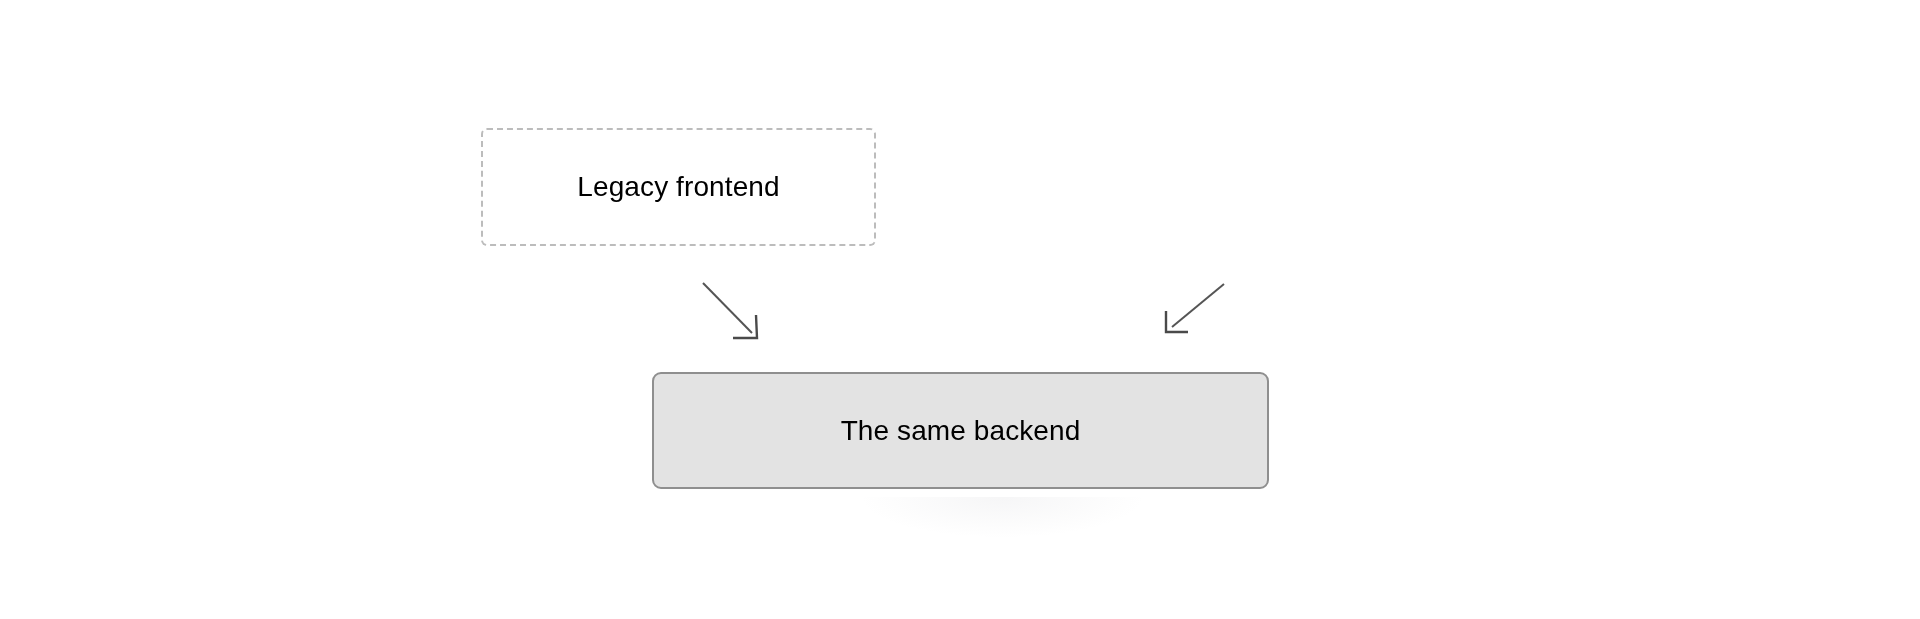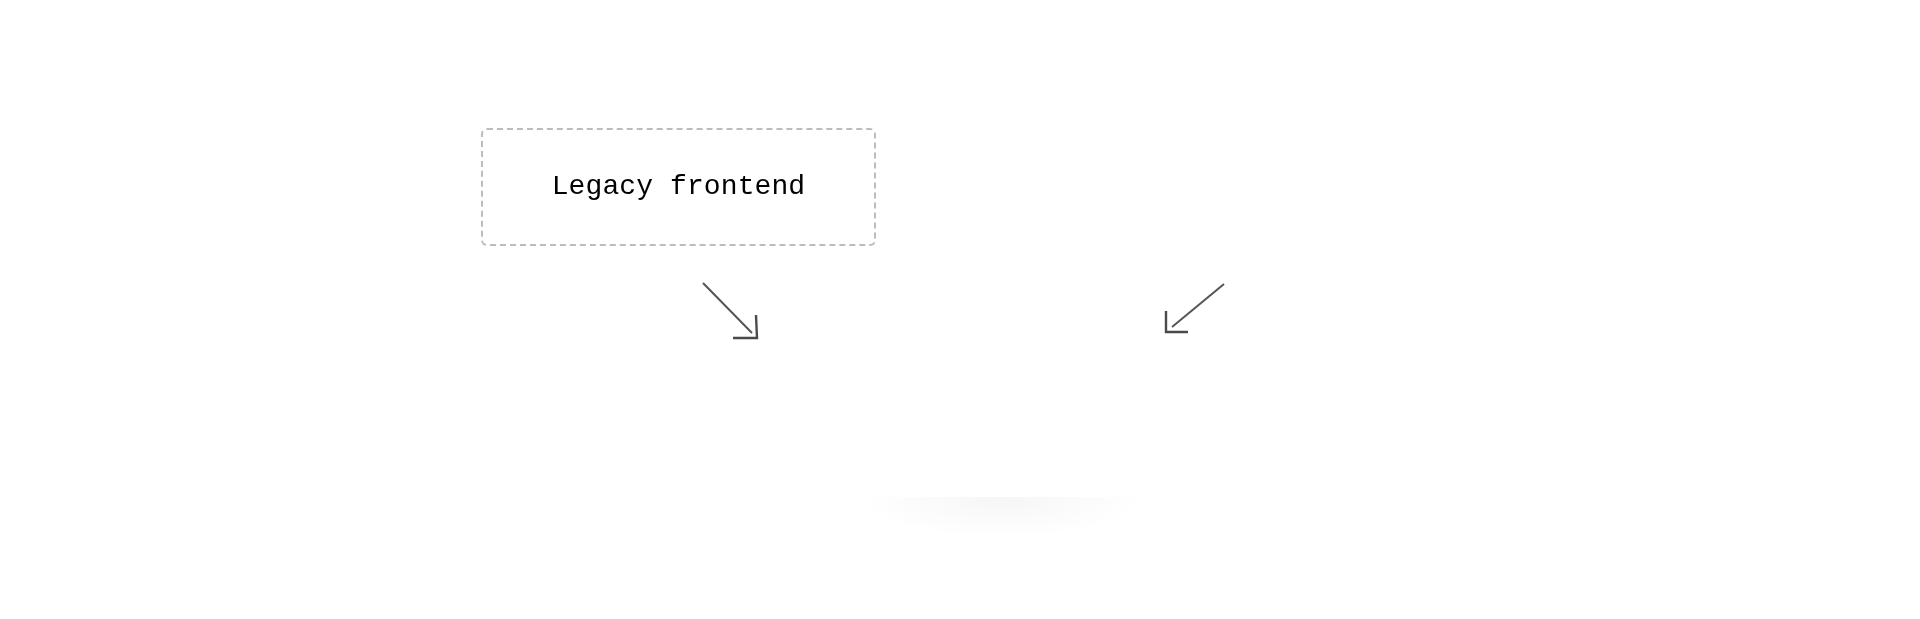--- a/index.html
+++ b/index.html
@@ -12,21 +12,20 @@
     font-family: "Liberation Sans", sans-serif;
     -webkit-font-smoothing: antialiased;
   }
 
   #canvas {
     position: relative;
     width: 1920px;
     height: 619px;
     background: #ffffff;
     overflow: hidden;
-    font-family: Liberation Mono, monospace;
   }
 
   
   .node {
     position: absolute;
     box-sizing: border-box;
     display: flex;
     align-items: center;
     justify-content: center;
     text-align: center;
@@ -132,16 +131,19 @@
       <line class="edge-line" x1="1224" y1="284" x2="1172" y2="327"></line>
       <polyline class="edge-head" points="1188,332 1166,332 1166,311"></polyline>
     </g>
   </svg>
 
   <div class="node" id="node-legacy-frontend">
     <span class="node-label">Legacy frontend</span>
   </div>
 
 
+  <div class="node" id="node-backend">
+    <span class="node-label">The same backend</span>
+  </div>
 
   <div id="backend-shadow-artifact"></div>
 
 </div>
 
 </body></html>

